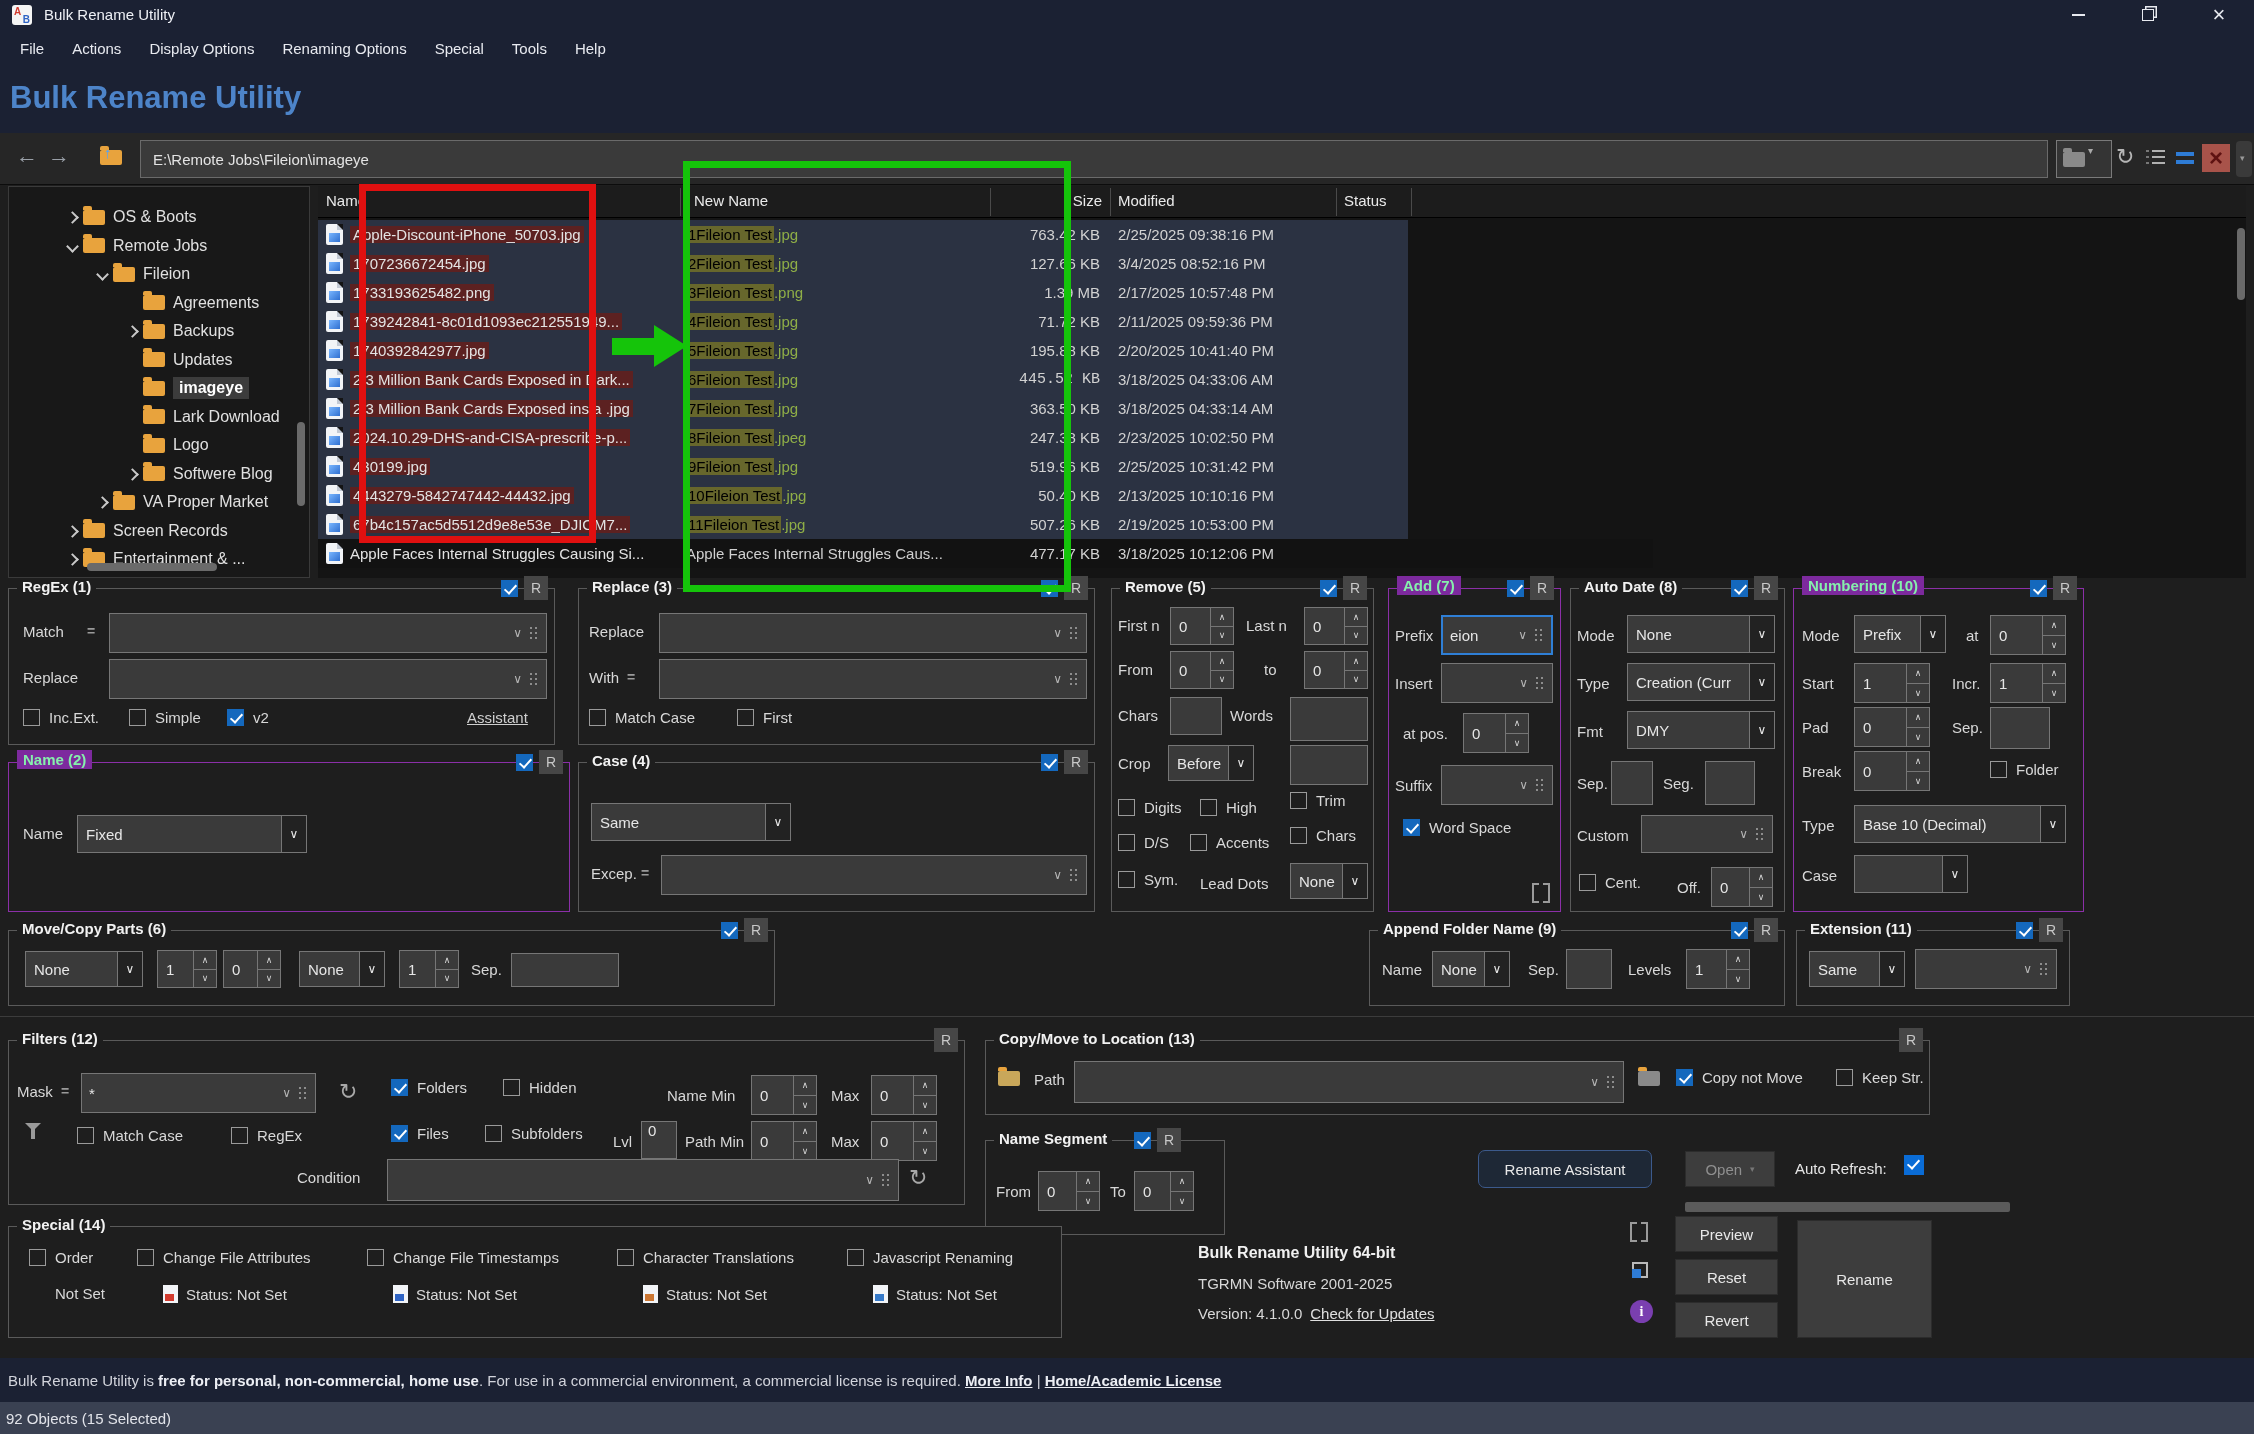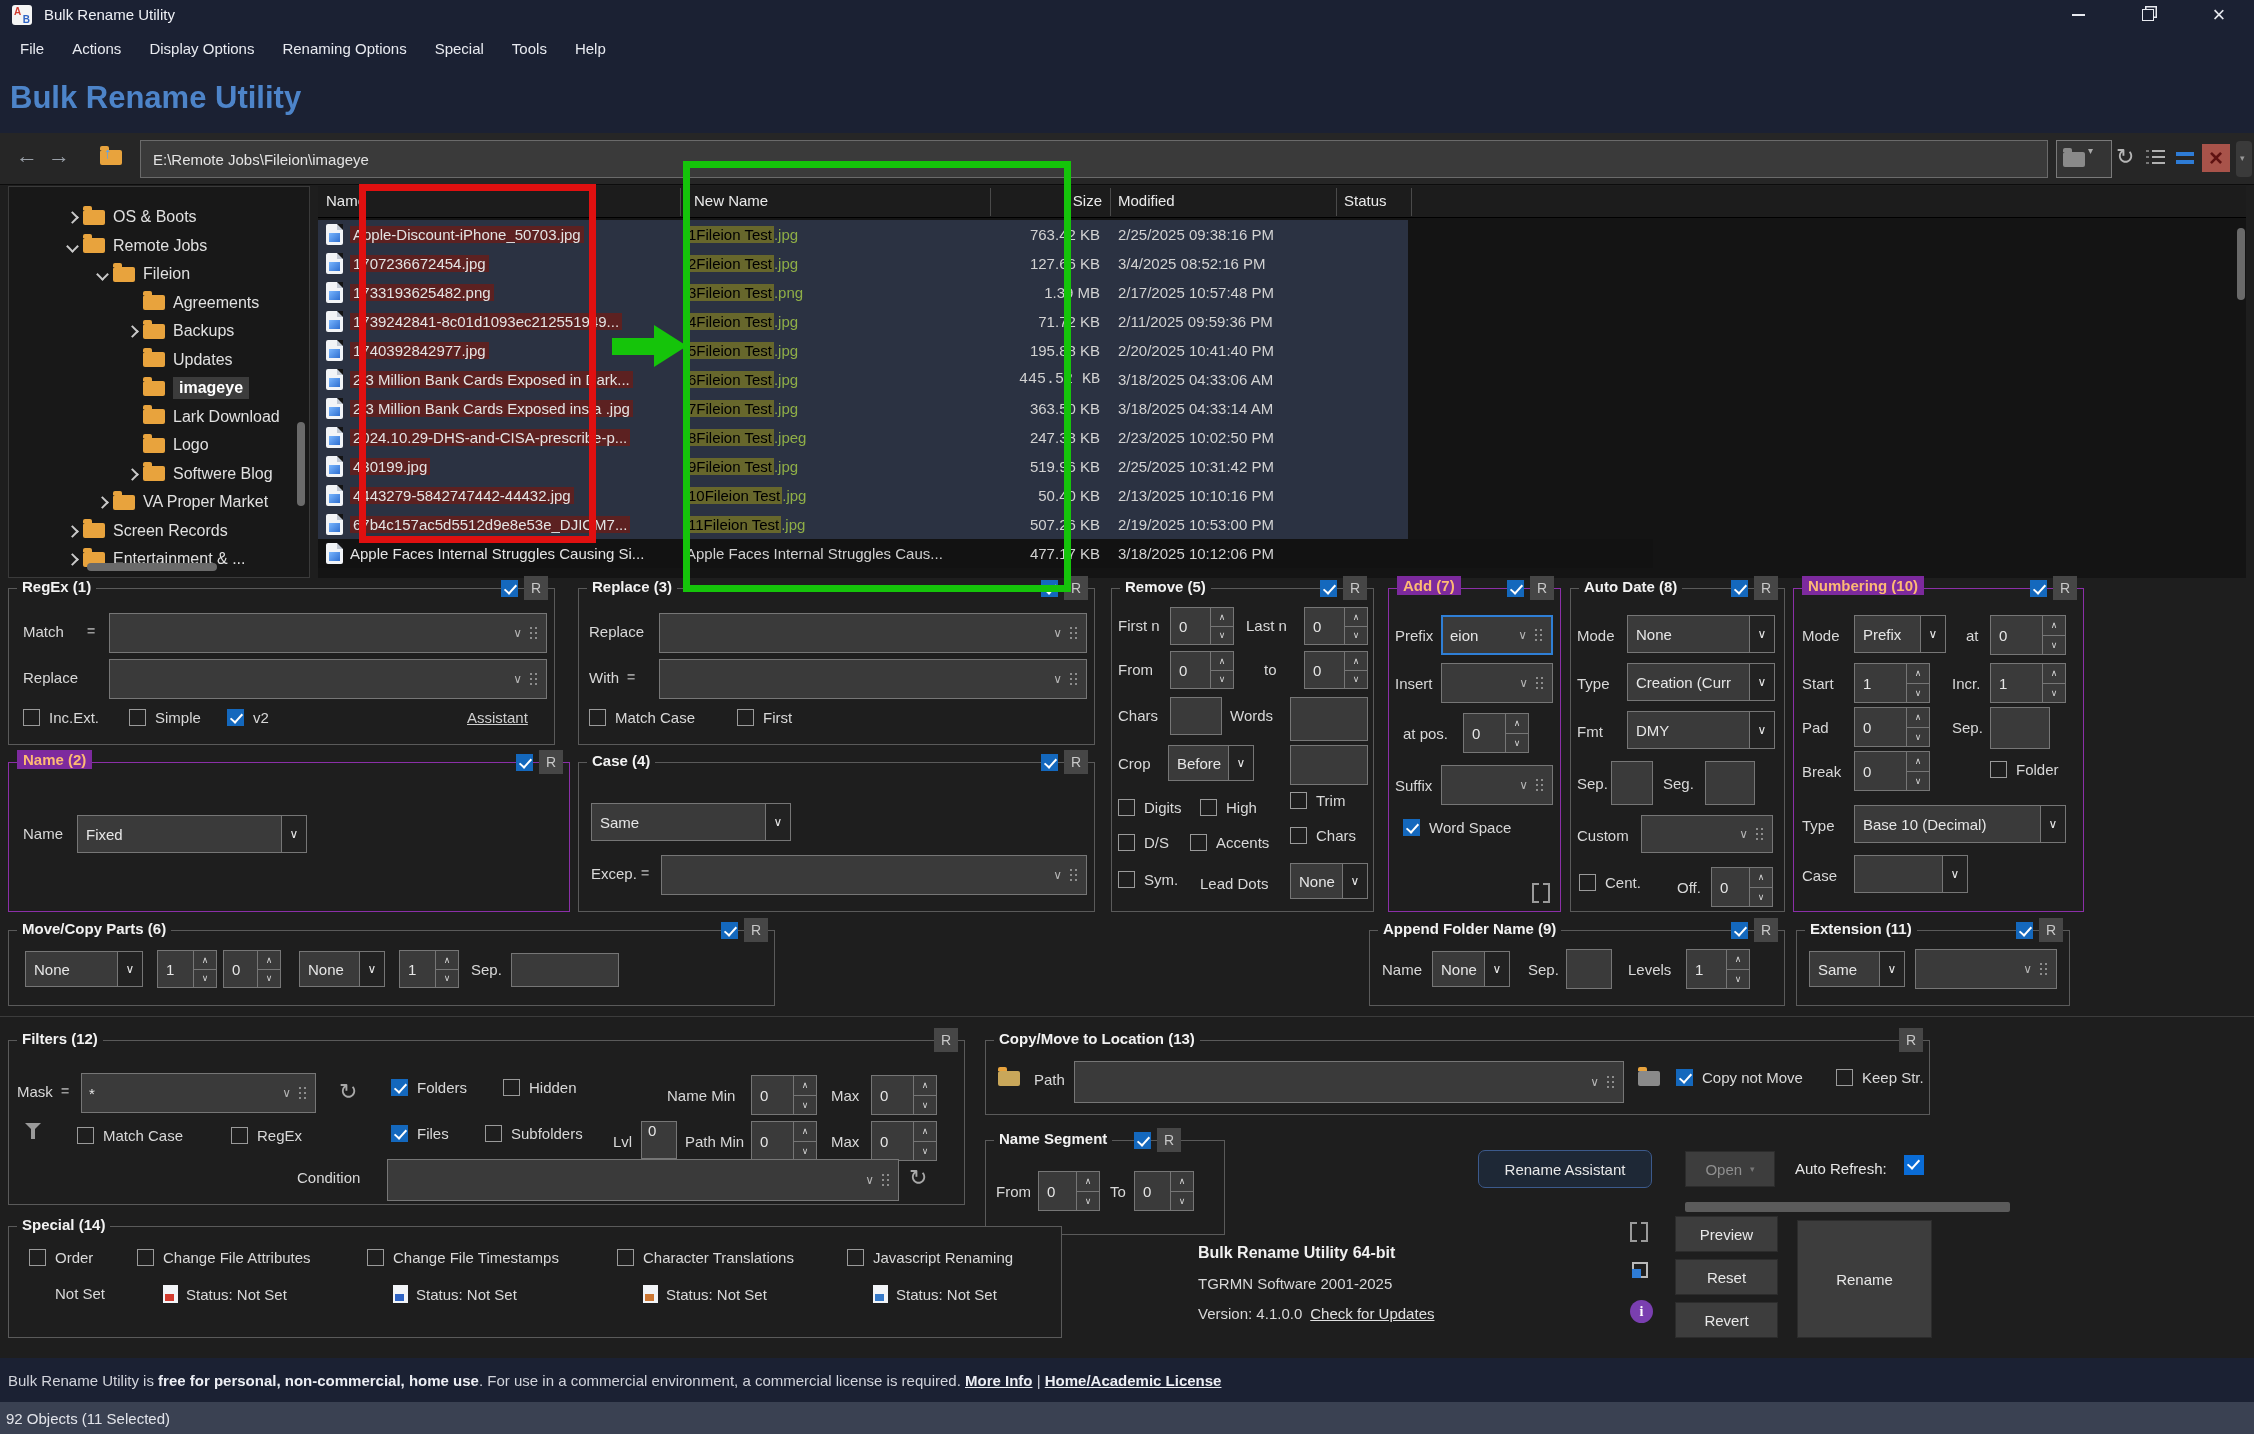--- a/index.html
+++ b/index.html
@@ -82,21 +82,21 @@
   
   #ann-red { position:absolute; left:359px; top:184px; width:237px; height:359px; border:7px solid #e01010; z-index:60; }
   #ann-green { position:absolute; left:683px; top:161px; width:388px; height:431px; border:7px solid #15c40a; z-index:60; }
   #ann-arrow-shaft { position:absolute; left:612px; top:338px; width:42px; height:17px; background:#15c40a; z-index:61; }
   #ann-arrow-head { position:absolute; left:654px; top:325px; width:0; height:0; border-top:21px solid transparent; border-bottom:21px solid transparent; border-left:33px solid #15c40a; z-index:61; }
 
   
   .panel { position:absolute; border:1px solid #5a5a5a; background:#1e1e1e; }
   .panel.purple { border-color:#8b2fa8; }
   .ptitle { position:absolute; top:-11px; left:8px; background:#1e1e1e; padding:0 5px; font-weight:bold; font-size:15px; color:#f2f2f2; white-space:nowrap; }
-  .ptitle.purplebg { background:#7d2a9e; color:#fdba74; padding:1px 6px; top:-13px; }
+  .ptitle.purplebg { background:#7d2a9e; color:#86efac; padding:1px 6px; top:-13px; }
   .pctl { position:absolute; top:-13px; right:6px; display:flex; gap:6px; align-items:center; }
   .cb { width:17px; height:17px; border:1px solid #9a9a9a; background:transparent; display:inline-block; position:relative; flex:none; }
   .cb.checked { background:#1468bd; border-color:#1468bd; }
   .cb.checked::after { content:""; position:absolute; left:5px; top:1px; width:5px; height:10px; border:solid #fff; border-width:0 2px 2px 0; transform:rotate(42deg); }
   .rbtn { width:24px; height:24px; background:#464646; color:#c8c8c8; font-size:14px; display:flex; align-items:center; justify-content:center; }
   .lbl { position:absolute; color:#d8d8d8; font-size:15px; white-space:nowrap; }
   .eq { position:absolute; color:#9a9a9a; font-size:14px; font-weight:bold; }
   .eq::after { content:"="; }
   .combo { position:absolute; background:#3a3a3a; border:1px solid #767676; display:flex; align-items:center; color:#e6e6e6; font-size:15px; padding:0 7px; }
   .combo.focus { border:2px solid #2f7fd6; }
@@ -987,14 +987,14 @@
 <div class="btn" style="left:1797px; top:1220px; width:135px; height:118px;">Rename</div>
 
 <div id="about">
   <div class="l1">Bulk Rename Utility 64-bit</div>
   <div class="l2">TGRMN Software 2001-2025</div>
   <div class="l3"><span>Version: 4.1.0.0</span><span class="check">Check for Updates</span></div>
 </div>
 
 <div id="footer"><span>Bulk Rename Utility is </span><b>free for personal, non-commercial, home use</b><span>. For use in a commercial environment, a commercial license is required. </span><span class="flink">More Info</span><span> | </span><span class="flink">Home/Academic License</span></div>
 <div id="statusbar">
-    <span>92 Objects (11 Selected)</span>
+    <span>92 Objects (15 Selected)</span>
   </div>
 
 </body></html>

